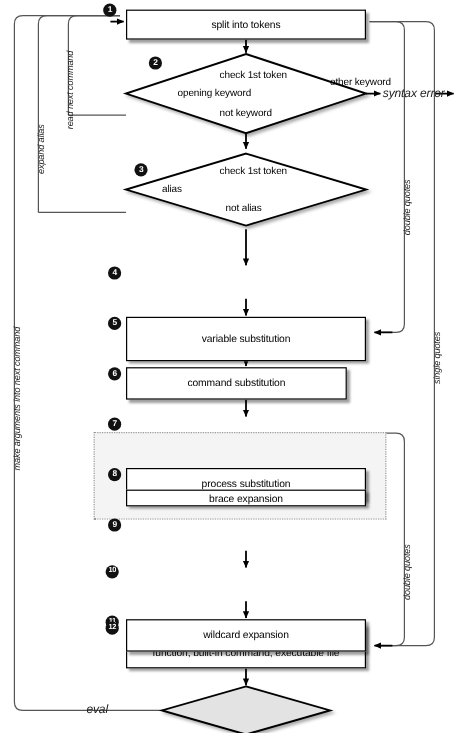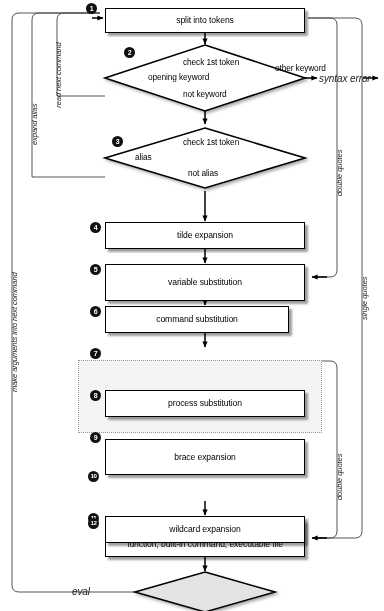--- a/index.html
+++ b/index.html
@@ -162,38 +162,35 @@
 
     <polygon points="205,572 275,592 205,612 135,592" fill="#e3e3e3" stroke="#000" stroke-width="1.6" style="filter:drop-shadow(2.5px 2.5px 1.5px rgba(0,0,0,0.33))"></polygon>
   </svg>
 
   <div class="dotgroup" style="left:78px;top:360px;width:244px;height:73px;"></div>
 
   <div class="pbox" style="left:105px;top:8px;width:200px;height:25px;">
     <span>split into tokens</span>
   </div>
 
-  <div class="pbox" style="left:105px;top:222px;width:200px;height:27px;">
-    <span>tilde expansion</span>
-  </div>
 
   <div class="pbox" style="left:105px;top:264px;width:200px;height:37px;">
     <span>variable substitution</span>
   </div>
 
   <div class="pbox" style="left:105px;top:306px;width:184px;height:27px;">
     <span>command substitution</span>
   </div>
 
 
   <div class="pbox" style="left:105px;top:390px;width:200px;height:27px;">
     <span>process substitution</span>
   </div>
 
-  <div class="pbox" style="left:105px;top:439px;width:200px;height:36px;">
+  <div class="pbox" style="left:105px;top:408px;width:200px;height:14px;">
     <span>brace expansion</span>
   </div>
 
 
   <div class="pbox" style="left: 105px; top: 516px; width: 200px; height: 27px; z-index: 3;">
     <span>wildcard expansion</span>
   </div>
 
   <div class="pbox" style="left: 105px; top: 520px; width: 200px; height: 37px; z-index: 2;">
     <span>command lookup: special built-in command,<br>function, built-in command, executable file</span>

